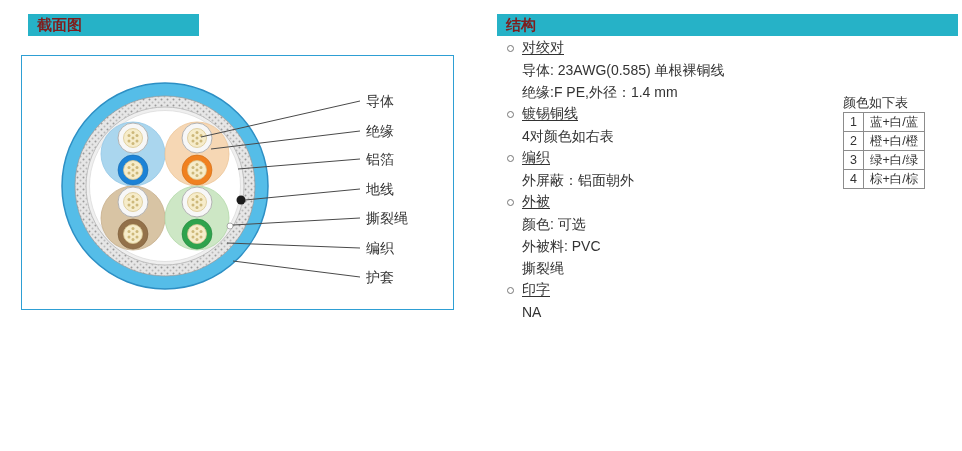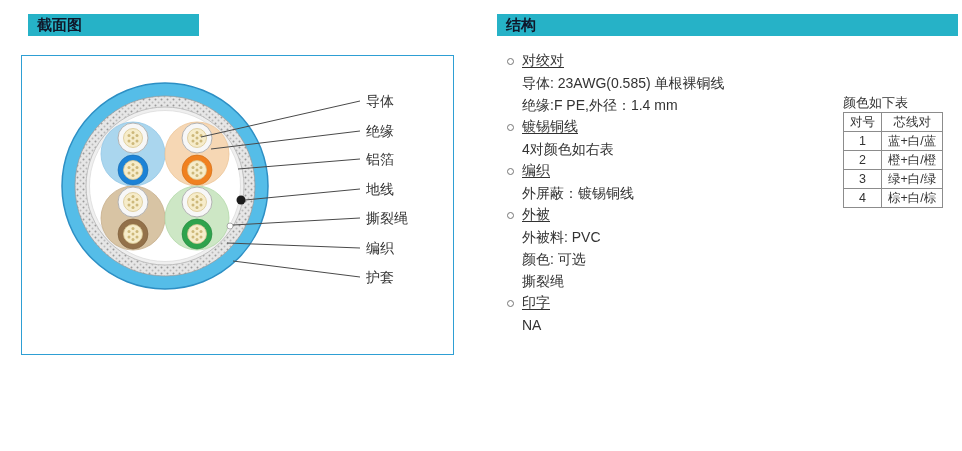--- a/index.html
+++ b/index.html
@@ -9,44 +9,44 @@
     background:#ffffff;
     font-family:"Liberation Sans","DejaVu Sans",sans-serif;
     font-size:14px;
     color:#333333;
     overflow:hidden;
   }
   .section-header {
     position:absolute;
     height:22px;
     background:#26b2c7;
-    color:#0f172a;
+    color:#7f1d1d;
     font-weight:bold;
     font-size:15px;
     line-height:22px;
     padding-left:9px;
   }
   #left-header  { left:28px;  top:14px; width:171px; }
   #right-header { left:497px; top:14px; width:461px; }
 
   .diagram-box {
     position:absolute;
     left:21px; top:55px;
-    width:433px; height:300px;
+    width:433px; height:255px;
     border:1px solid #2e9fd4;
     background:#ffffff;
   }
   svg text { font-family:inherit; font-size:14px; fill:#333333; }
 
   .right-content {
     position:absolute;
     left:497px; top:36px;
     width:461px;
   }
-  .spec-list { padding-top:14px; }
+  .spec-list { padding-top:1px; }
   .spec-title-row { display:flex; align-items:center; height:22px; }
   .bullet {
     width:7px; height:7px;
     border:1px solid #767676;
     border-radius:50%;
     margin:0 8px 0 10px;
     flex:none;
   }
   .spec-title { text-decoration:underline; text-underline-offset:2px; }
   .spec-line { height:22px; line-height:22px; padding-left:25px; }
@@ -172,51 +172,47 @@
       </div>
       <div class="spec-line">4对颜色如右表</div>
     </div>
 
 
     <div class="spec-item">
       <div class="spec-title-row">
         <span class="bullet"></span>
         <span class="spec-title">编织</span>
       </div>
-      <div class="spec-line">外屏蔽：镀锡铜线</div>
+      <div class="spec-line">外屏蔽：铝面朝外</div>
     </div>
 
     <div class="spec-item">
       <div class="spec-title-row">
         <span class="bullet"></span>
         <span class="spec-title">外被</span>
       </div>
+      <div class="spec-line">颜色: 可选</div>
       <div class="spec-line">外被料: PVC</div>
-      <div class="spec-line">颜色: 可选</div>
       <div class="spec-line">撕裂绳</div>
     </div>
 
     <div class="spec-item">
       <div class="spec-title-row">
         <span class="bullet"></span>
         <span class="spec-title">印字</span>
       </div>
       <div class="spec-line">NA</div>
     </div>
 
   </div>
 
   <div class="color-table-area">
     <div class="table-title">颜色如下表</div>
     <table class="pair-colors">
       <tbody>
-          <tr>
-        <th>对号</th>
-        <th>芯线对</th>
-      </tr>
       <tr>
         <td>1</td>
         <td>蓝+白/蓝</td>
       </tr>
       <tr>
         <td>2</td>
         <td>橙+白/橙</td>
       </tr>
       <tr>
         <td>3</td>

